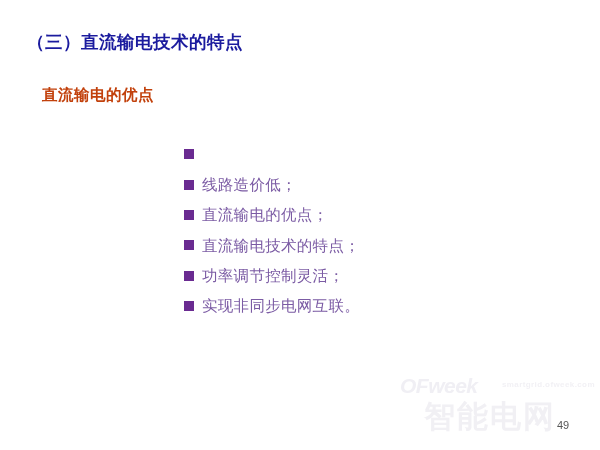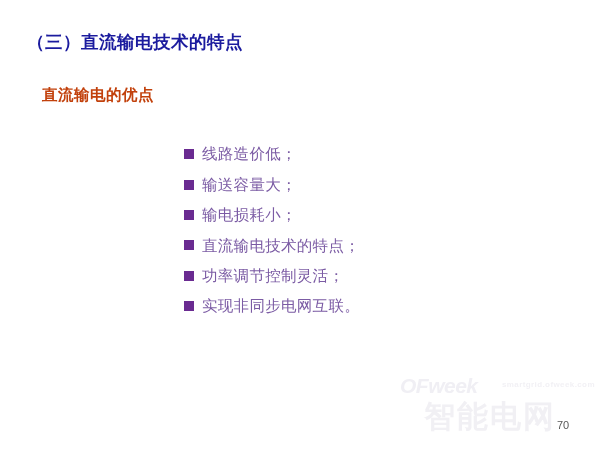--- a/index.html
+++ b/index.html
@@ -122,29 +122,28 @@
 
 <div id="slide">
 
   <div id="slide-title">（三）直流输电技术的特点</div>
 
   <div id="slide-subtitle">直流输电的优点</div>
 
   <ul id="bullet-list">
     <li class="bullet-item">
       <span class="bullet-marker"></span>
+    </li>
+    <li class="bullet-item">
+      <span class="bullet-marker"></span>
       <span class="bullet-text">线路造价低；</span>
     </li>
     <li class="bullet-item">
       <span class="bullet-marker"></span>
-      <span class="bullet-text">输送容量大；</span>
-    </li>
-    <li class="bullet-item">
-      <span class="bullet-marker"></span>
-      <span class="bullet-text">输电损耗小；</span>
+      <span class="bullet-text">直流输电的优点；</span>
     </li>
     <li class="bullet-item">
       <span class="bullet-marker"></span>
       <span class="bullet-text">直流输电技术的特点；</span>
     </li>
     <li class="bullet-item">
       <span class="bullet-marker"></span>
       <span class="bullet-text">功率调节控制灵活；</span>
     </li>
     <li class="bullet-item">
@@ -152,15 +151,15 @@
       <span class="bullet-text">实现非同步电网互联。</span>
     </li>
   </ul>
 
   <div id="watermark">
     <div id="watermark-brand">OFweek</div>
     <div id="watermark-url">smartgrid.ofweek.com</div>
     <div id="watermark-cn">智能电网</div>
   </div>
 
-  <div id="page-number">70</div>
+  <div id="page-number">49</div>
 
 </div>
 
 </body></html>

